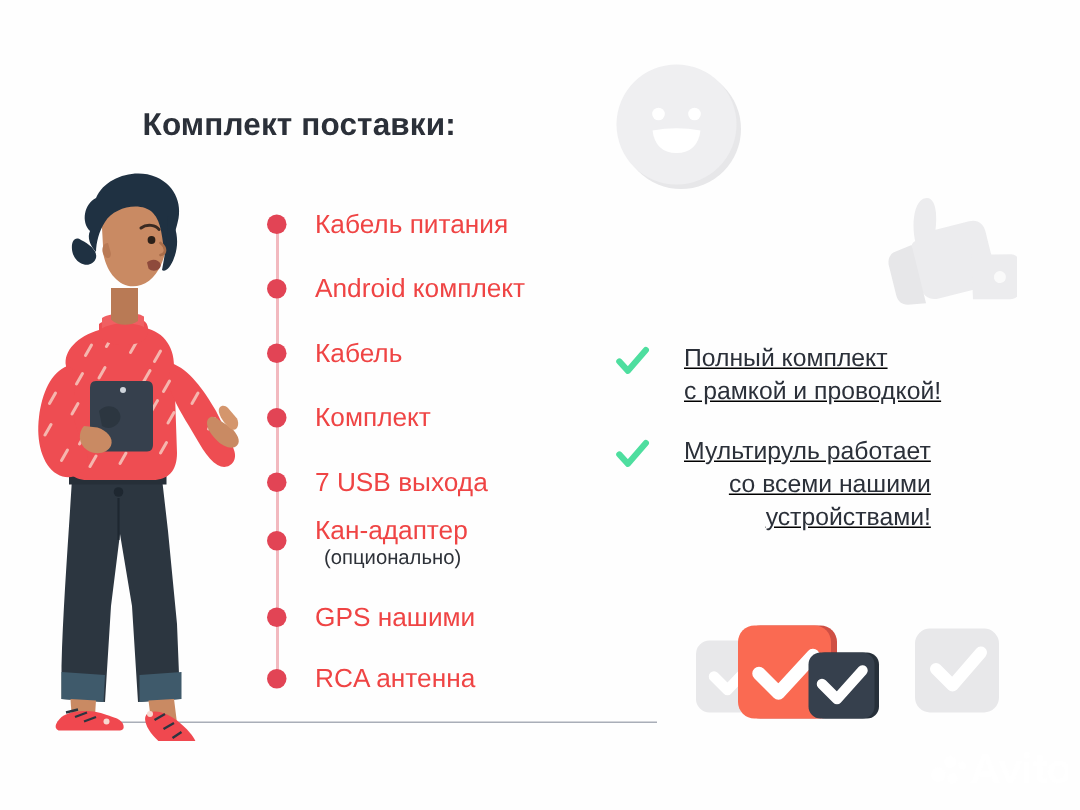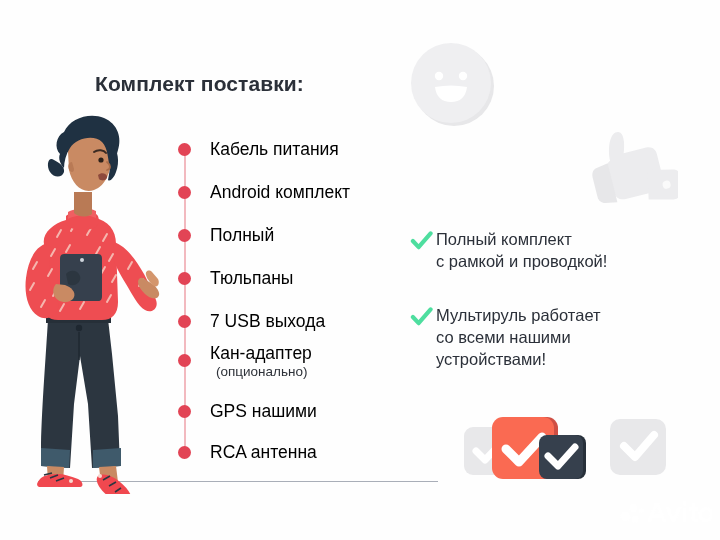--- a/index.html
+++ b/index.html
@@ -70,21 +70,21 @@
     left: 2px;
     width: 13px; height: 13px;
     border-radius: 50%;
     background: #e24455;
     z-index: 2;
   }
   .li-label {
     position: absolute;
     left: 34px;
     font-size: 17.5px;
-    color: #000000;
+    color: #ef4444;
     white-space: nowrap;
     line-height: 22px;
   }
   .li-sub {
     position: absolute;
     left: 40px;
     font-size: 13.5px;
     color: #2e3239;
     white-space: nowrap;
     line-height: 18px;
@@ -94,23 +94,24 @@
   
   .benefits {
     position: absolute;
     left: 410px; top: 228px;
     width: 290px;
   }
   .benefit {
     position: relative;
     display: flex;
     align-items: flex-start;
-    gap: 3px;
-  }
-  .benefit + .benefit { margin-top: 32px; }
+    gap: 23px;
+    text-decoration: underline;
+  }
+  .benefit + .benefit { margin-top: 18px; text-align: right; }
   .check {
     flex: 0 0 auto;
     width: 23px; height: 23px;
     margin-top: 1px;
   }
   .benefit-text {
     font-size: 16.5px;
     line-height: 22px;
     color: #2b3039;
     white-space: pre-line;
@@ -181,26 +182,26 @@
       <span class="li-label">Кабель питания</span>
     </div>
 
     <div class="li" style="top:51px">
       <span class="dot"></span>
       <span class="li-label">Android комплект</span>
     </div>
 
     <div class="li" style="top:94px">
       <span class="dot"></span>
-      <span class="li-label">Полный</span>
+      <span class="li-label">Кабель</span>
     </div>
 
     <div class="li" style="top:137px">
       <span class="dot"></span>
-      <span class="li-label">Тюльпаны</span>
+      <span class="li-label">Комплект</span>
     </div>
 
     <div class="li" style="top:180px">
       <span class="dot"></span>
       <span class="li-label">7 USB выхода</span>
     </div>
 
     <div class="li" style="top:219px">
       <span class="dot"></span>
       <span class="li-label" style="top:-7px">Кан-адаптер</span>

